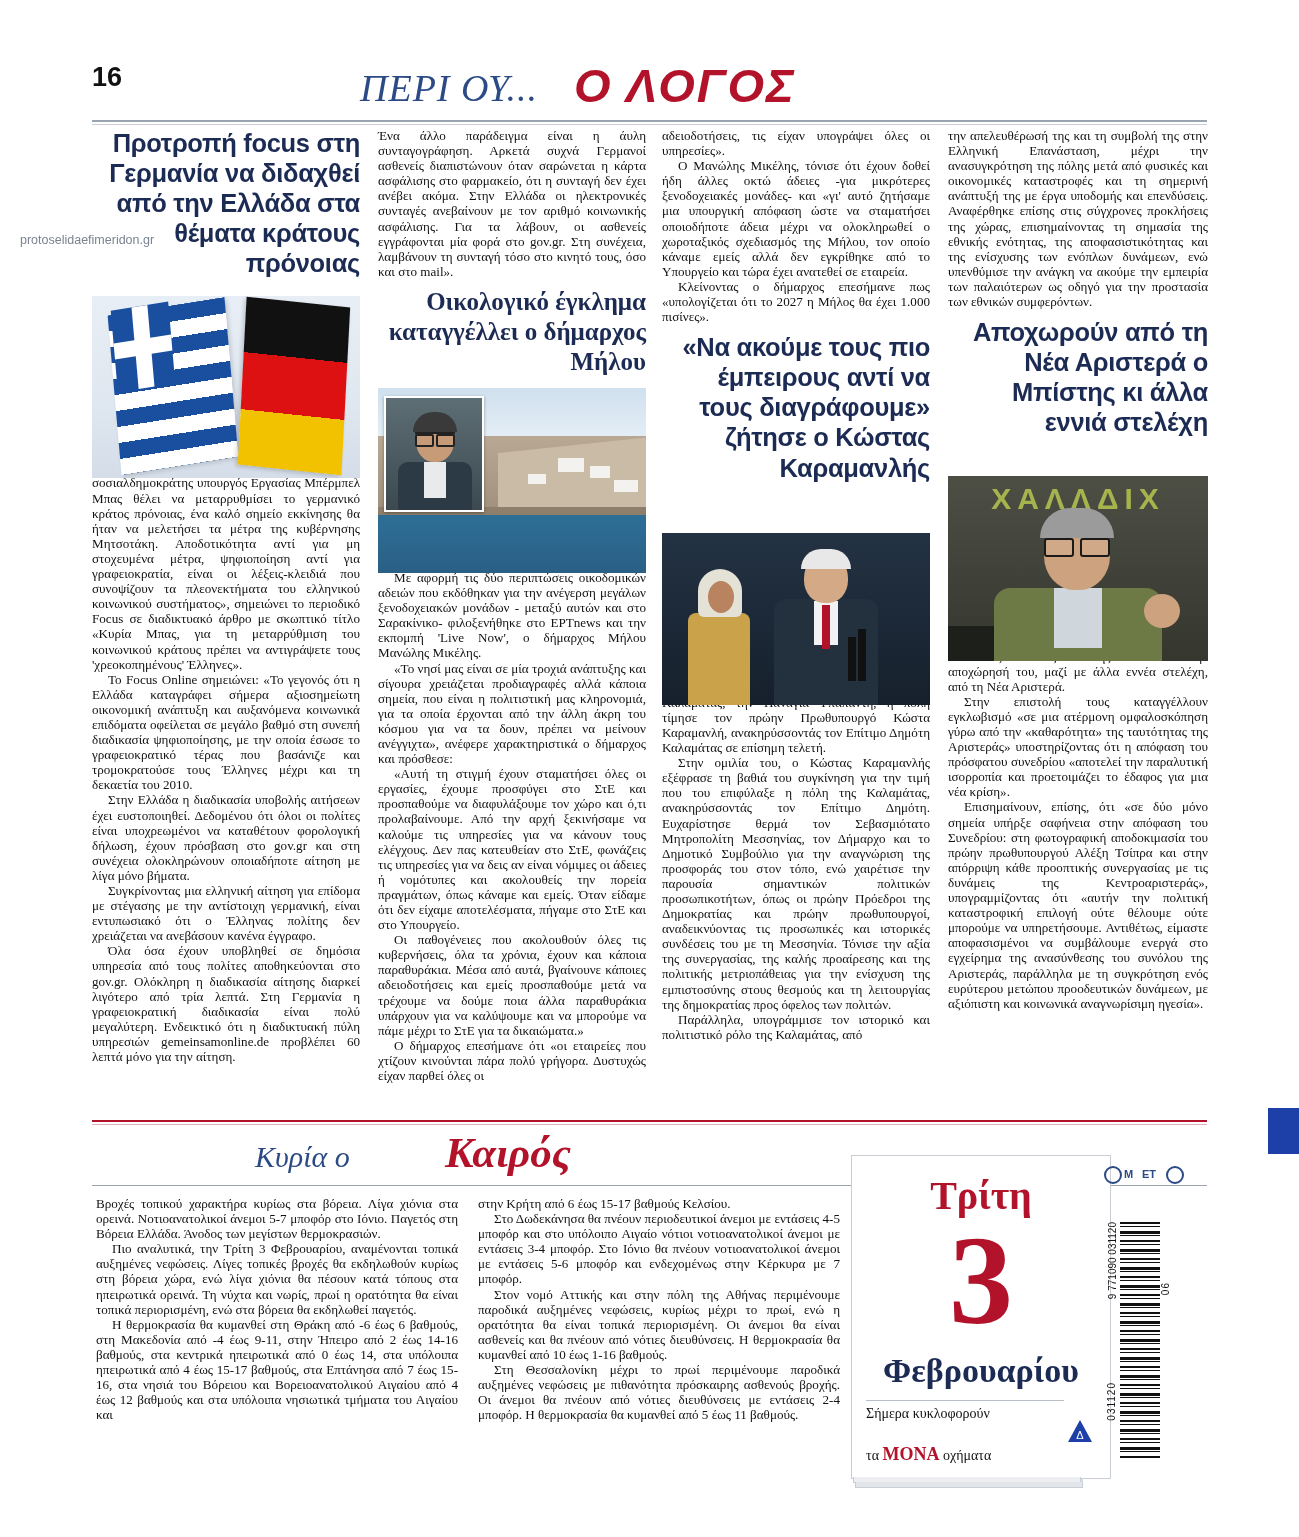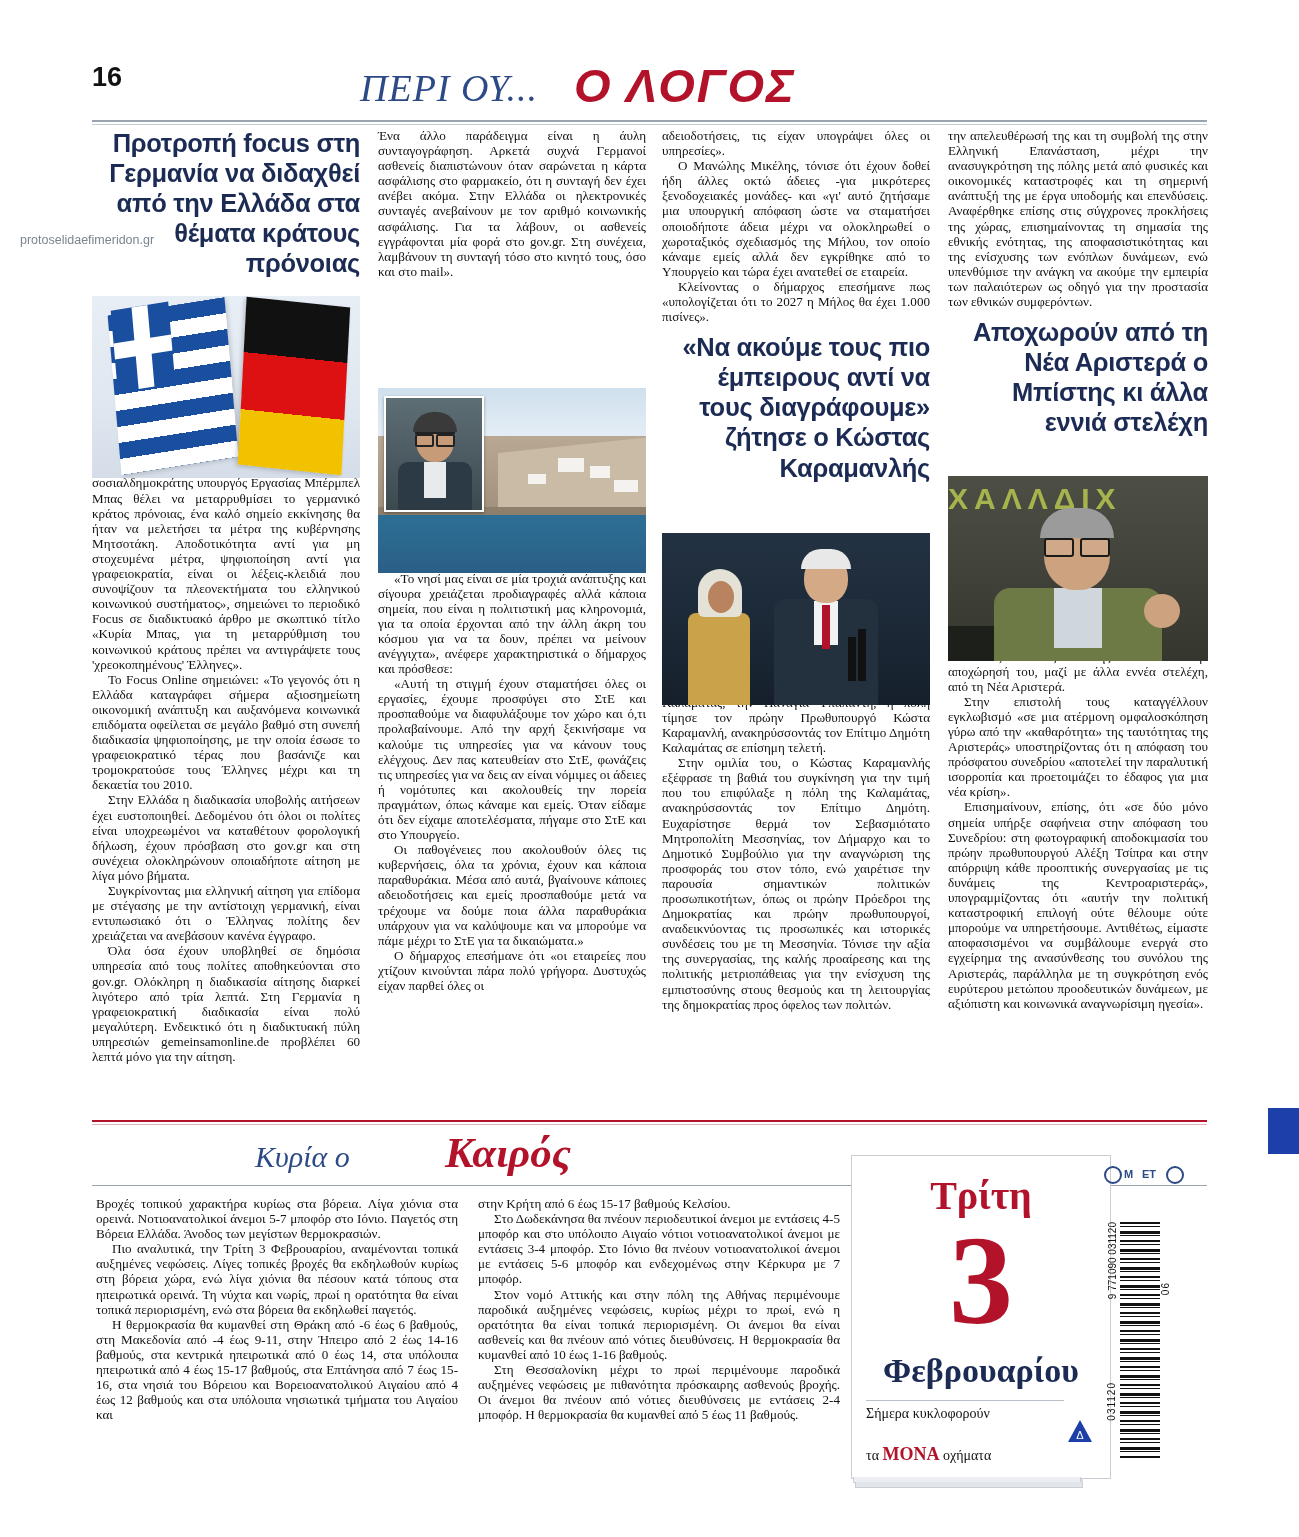--- a/index.html
+++ b/index.html
@@ -100,21 +100,21 @@
   .km-hair{position:absolute;left:31px;top:-4px;width:50px;height:20px;border-radius:25px 25px 0 0;background:#e8e8e8;}
   .km-suit{position:absolute;left:4px;top:46px;width:104px;height:106px;background:#23313f;border-radius:12px 12px 0 0;}
   .km-shirt{position:absolute;left:44px;top:48px;width:24px;height:44px;background:#f0f2f4;}
   .km-tie{position:absolute;left:52px;top:52px;width:8px;height:44px;background:#b2132a;}
   .mic{position:absolute;left:196px;top:96px;width:8px;height:52px;background:#111;}
   .mic2{position:absolute;left:186px;top:104px;width:8px;height:44px;background:#111;}
 
   
   #bistis{position:absolute;left:948px;top:476px;width:260px;height:185px;background:#2a2a2a;}
   .bbg{position:absolute;left:0;top:0;width:100%;height:100%;background:linear-gradient(180deg,#4d4f45 0%,#35372f 100%);}
-  .btext{position:absolute;left:0;top:6px;width:100%;height:38px;color:#b8c64f;font-family:"Liberation Sans",sans-serif;font-weight:bold;font-size:30px;letter-spacing:6px;opacity:.85;text-align:left;overflow:hidden;}
+  .btext{position:absolute;left:0;top:6px;width:100%;height:38px;color:#b8c64f;font-family:"Liberation Sans",sans-serif;font-weight:bold;font-size:30px;letter-spacing:6px;opacity:.85;text-align:center;overflow:hidden;}
   .bb-head{position:absolute;left:96px;top:40px;width:66px;height:74px;border-radius:50% 50% 46% 46%;background:#cda27e;}
   .bb-hair{position:absolute;left:92px;top:32px;width:74px;height:30px;border-radius:37px 37px 0 0;background:#9b9b9b;}
   .bb-glass{position:absolute;left:96px;top:62px;width:66px;height:16px;}
   .bb-glass:before,.bb-glass:after{content:"";position:absolute;top:0;width:26px;height:15px;border:2px solid #1a1a1a;border-radius:3px;background:rgba(255,255,255,.08);}
   .bb-glass:before{left:0;}.bb-glass:after{right:0;}
   .bb-body{position:absolute;left:46px;top:112px;width:168px;height:73px;background:#6d7a46;border-radius:16px 16px 0 0;}
   .bb-shirt{position:absolute;left:106px;top:112px;width:48px;height:60px;background:#cfd6dc;}
   .bb-hand{position:absolute;left:196px;top:118px;width:36px;height:34px;border-radius:50%;background:#cda27e;}
   .bb-stand{position:absolute;left:0;top:150px;width:60px;height:35px;background:#1d1f1a;}
 
@@ -194,20 +194,21 @@
   <div id="flags" class="imgbox">
     <div class="flag-sky"></div>
     <div class="gr-flag"></div>
     <div class="gr-cross"></div>
     <div class="de-flag"></div>
   </div>
 
   <div class="col c2">
     <p class="body first">Ένα άλλο παράδειγμα είναι η άυλη συνταγογράφηση. Αρκετά συχνά Γερμανοί ασθενείς διαπιστώνουν όταν σαρώνεται η κάρτα ασφάλισης στο φαρμακείο, ότι η συνταγή δεν έχει ανέβει ακόμα. Στην Ελλάδα οι ηλεκτρονικές συνταγές ανεβαίνουν με τον αριθμό κοινωνικής ασφάλισης. Για τα λάβουν, οι ασθενείς εγγράφονται μία φορά στο gov.gr. Στη συνέχεια, λαμβάνουν τη συνταγή τόσο στο κινητό τους, όσο και στο mail».</p>
     <div class="gap"></div>
+    <div class="hl2">Οικολογικό έγκλημα καταγγέλλει ο δήμαρχος Μήλου</div>
     <div style="height:193px"></div>
     <p class="caption">Με αφορμή τις δύο περιπτώσεις οικοδομικών αδειών που εκδόθηκαν για την ανέγερση μεγάλων ξενοδοχειακών μονάδων - μεταξύ αυτών και στο Σαρακίνικο- φιλοξενήθηκε στο ΕΡΤnews και την εκπομπή 'Live Now', ο δήμαρχος Μήλου Μανώλης Μικέλης.</p>
     <p class="body">«Το νησί μας είναι σε μία τροχιά ανάπτυξης και σίγουρα χρειάζεται προδιαγραφές αλλά κάποια σημεία, που είναι η πολιτιστική μας κληρονομιά, για τα οποία έρχονται από την άλλη άκρη του κόσμου για να τα δουν, πρέπει να μείνουν ανέγγιχτα», ανέφερε χαρακτηριστικά ο δήμαρχος και πρόσθεσε:</p>
     <p class="body">«Αυτή τη στιγμή έχουν σταματήσει όλες οι εργασίες, έχουμε προσφύγει στο ΣτΕ και προσπαθούμε να διαφυλάξουμε τον χώρο και ό,τι προλαβαίνουμε. Από την αρχή ξεκινήσαμε να καλούμε τις υπηρεσίες για να κάνουν τους ελέγχους. Δεν πας κατευθείαν στο ΣτΕ, φωνάζεις τις υπηρεσίες για να δεις αν είναι νόμιμες οι άδειες ή νομότυπες και ακολουθείς την πορεία πραγμάτων, όπως κάναμε και εμείς. Όταν είδαμε ότι δεν είχαμε αποτελέσματα, πήγαμε στο ΣτΕ και στο Υπουργείο.</p>
     <p class="body">Οι παθογένειες που ακολουθούν όλες τις κυβερνήσεις, όλα τα χρόνια, έχουν και κάποια παραθυράκια. Μέσα από αυτά, βγαίνουνε κάποιες αδειοδοτήσεις και εμείς προσπαθούμε μετά να τρέχουμε να δούμε ποια άλλα παραθυράκια υπάρχουν για να καλύψουμε και να μπορούμε να πάμε μέχρι το ΣτΕ για τα δικαιώματα.»</p>
     <p class="body">Ο δήμαρχος επεσήμανε ότι «οι εταιρείες που χτίζουν κινούνται πάρα πολύ γρήγορα. Δυστυχώς είχαν παρθεί όλες οι</p>
   </div>
 
   <div id="milos" class="imgbox">
     <div class="sky2"></div>
@@ -231,20 +232,21 @@
 
   <div class="col c3">
     <p class="body first">αδειοδοτήσεις, τις είχαν υπογράψει όλες οι υπηρεσίες».</p>
     <p class="body">Ο Μανώλης Μικέλης, τόνισε ότι έχουν δοθεί ήδη άλλες οκτώ άδειες -για μικρότερες ξενοδοχειακές μονάδες- και «γι' αυτό ζητήσαμε μια υπουργική απόφαση ώστε να σταματήσει οποιοδήποτε άδεια μέχρι να ολοκληρωθεί ο χωροταξικός σχεδιασμός της Μήλου, τον οποίο κάναμε εμείς αλλά δεν εγκρίθηκε από το Υπουργείο και τώρα έχει ανατεθεί σε εταιρεία.</p>
     <p class="body">Κλείνοντας ο δήμαρχος επεσήμανε πως «υπολογίζεται ότι το 2027 η Μήλος θα έχει 1.000 πισίνες».</p>
     <div class="gap"></div>
     <div class="hl">«Να ακούμε τους πιο έμπειρους αντί να τους διαγράφουμε» ζήτησε ο Κώστας Καραμανλής</div>
     <div style="height:182px"></div>
     <p class="caption">Χθες, Δευτέρα 2 Φεβρουαρίου 2026, στο πλαίσιο των εορτασμών για την Πολιούχο της Καλαμάτας, την Παναγία Υπαπαντή, η πόλη τίμησε τον πρώην Πρωθυπουργό Κώστα Καραμανλή, ανακηρύσσοντάς τον Επίτιμο Δημότη Καλαμάτας σε επίσημη τελετή.</p>
     <p class="body">Στην ομιλία του, ο Κώστας Καραμανλής εξέφρασε τη βαθιά του συγκίνηση για την τιμή που του επιφύλαξε η πόλη της Καλαμάτας, ανακηρύσσοντάς τον Επίτιμο Δημότη. Ευχαρίστησε θερμά τον Σεβασμιότατο Μητροπολίτη Μεσσηνίας, τον Δήμαρχο και το Δημοτικό Συμβούλιο για την αναγνώριση της προσφοράς του στον τόπο, ενώ χαιρέτισε την παρουσία σημαντικών πολιτικών προσωπικοτήτων, όπως οι πρώην Πρόεδροι της Δημοκρατίας και πρώην πρωθυπουργοί, αναδεικνύοντας τις προσωπικές και ιστορικές συνδέσεις του με τη Μεσσηνία. Τόνισε την αξία της συνεργασίας, της καλής προαίρεσης και της πολιτικής μετριοπάθειας για την ενίσχυση της εμπιστοσύνης στους θεσμούς και τη λειτουργίας της δημοκρατίας προς όφελος των πολιτών.</p>
+    <p class="body">Παράλληλα, υπογράμμισε τον ιστορικό και πολιτιστικό ρόλο της Καλαμάτας, από</p>
   </div>
 
   <div id="karam" class="imgbox">
     <div class="kbg"></div>
     <div class="kwoman">
       <div class="kw-robe"></div>
       <div class="kw-scarf"></div>
       <div class="kw-face"></div>
     </div>
     <div class="kman">

